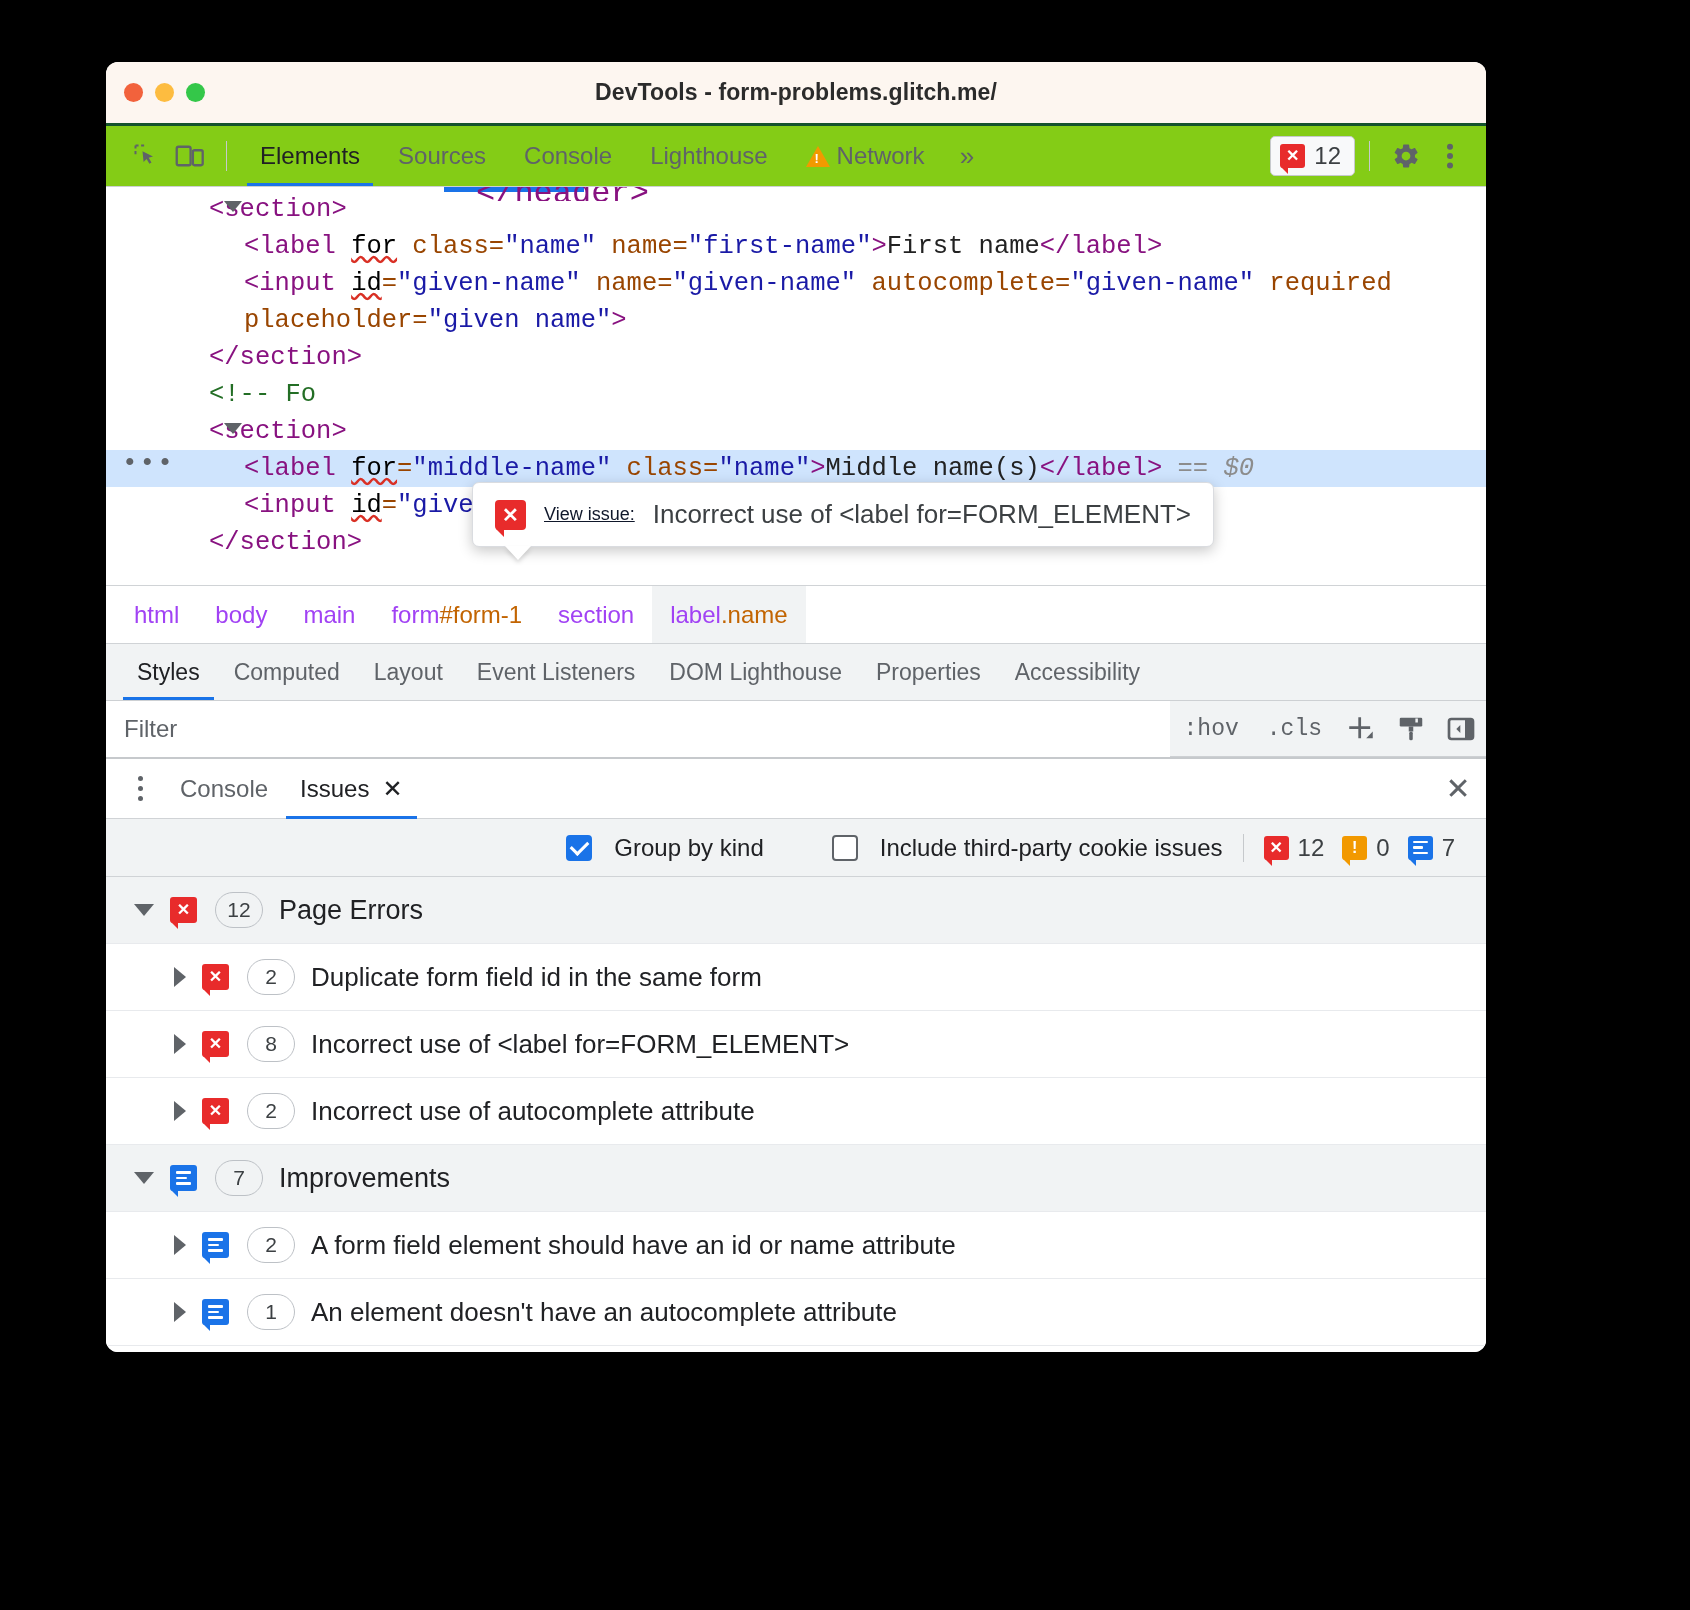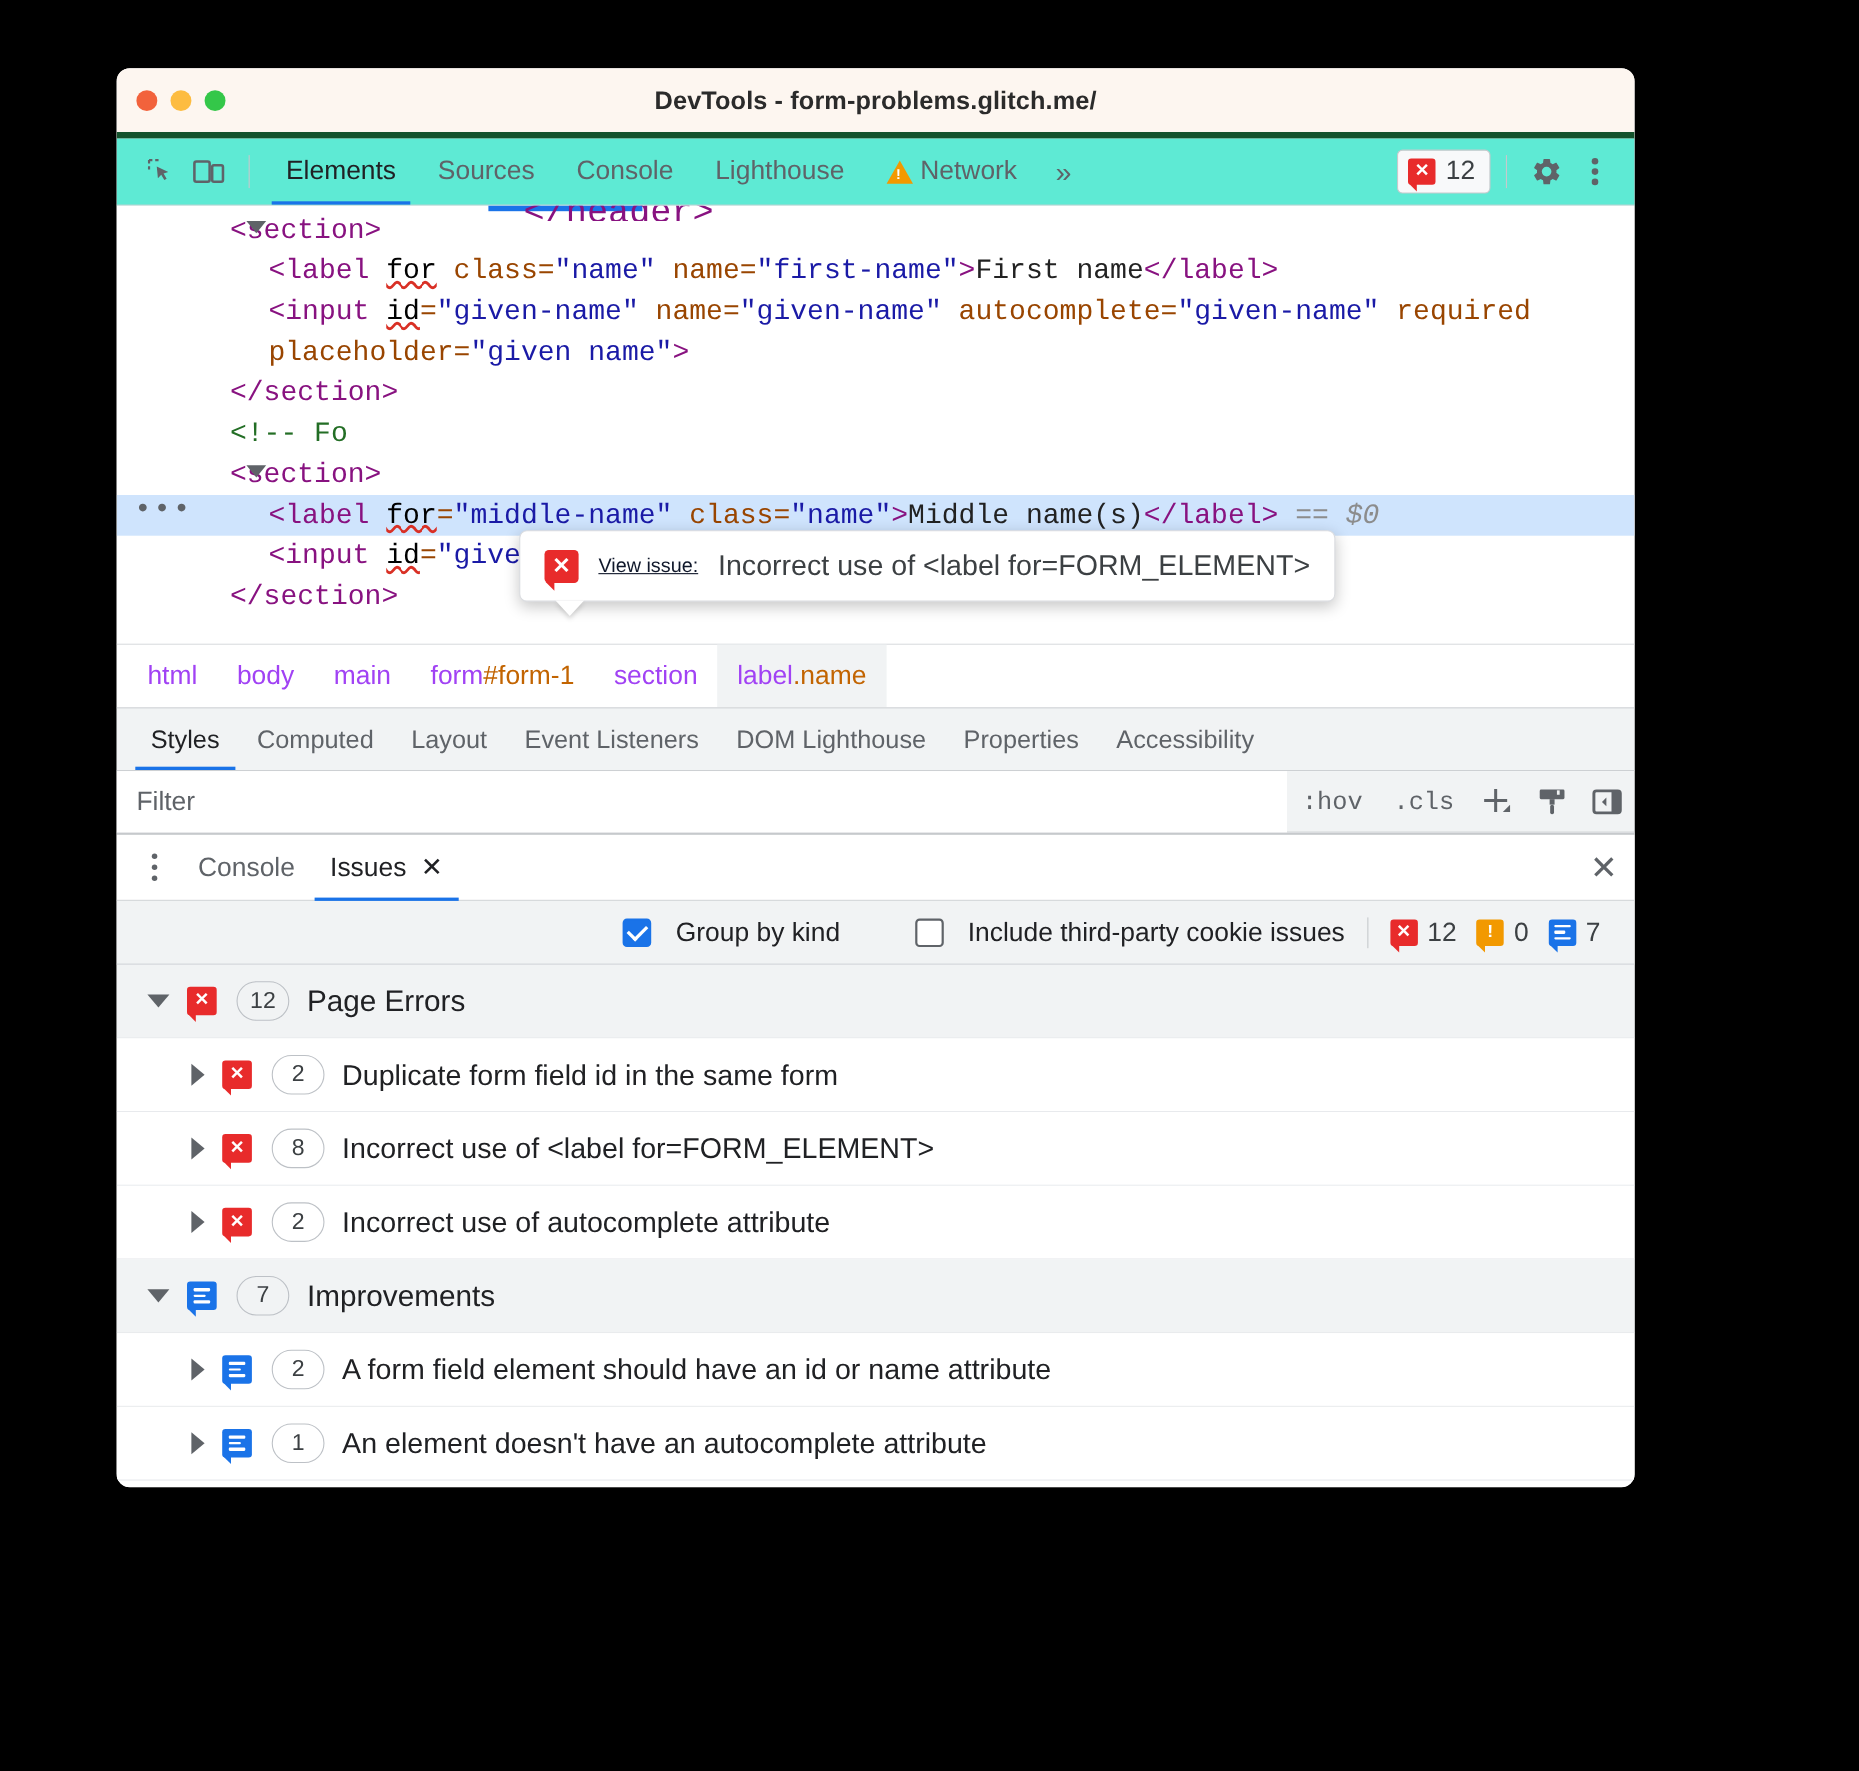--- a/index.html
+++ b/index.html
@@ -26,21 +26,21 @@
                 0 0 90px 40px rgba(0,0,0,0.6);
     overflow: hidden;
     display: flex;
     flex-direction: column;
   }
 
   
   .titlebar {
     height: 64px;
     background: #fdf6f0;
-    border-bottom: 6px solid #14532d;
+    border-bottom: 3px solid #14532d;
     display: flex;
     align-items: center;
     position: relative;
     flex: 0 0 auto;
   }
   .traffic {
     display: flex;
     gap: 12px;
     margin-left: 18px;
   }
@@ -54,21 +54,21 @@
     text-align: center;
     font-size: 23px;
     font-weight: bold;
     color: #2b2b2b;
     letter-spacing: 0.1px;
   }
 
   
   .toolbar {
     height: 61px;
-    background: #5eead4;
+    background: #84cc16;
     border-bottom: 1px solid #cdd0d3;
     display: flex;
     align-items: center;
     padding: 0 14px 0 18px;
     flex: 0 0 auto;
     position: relative;
   }
   .tb-icon {
     width: 44px; height: 44px;
     display: flex; align-items: center; justify-content: center;

